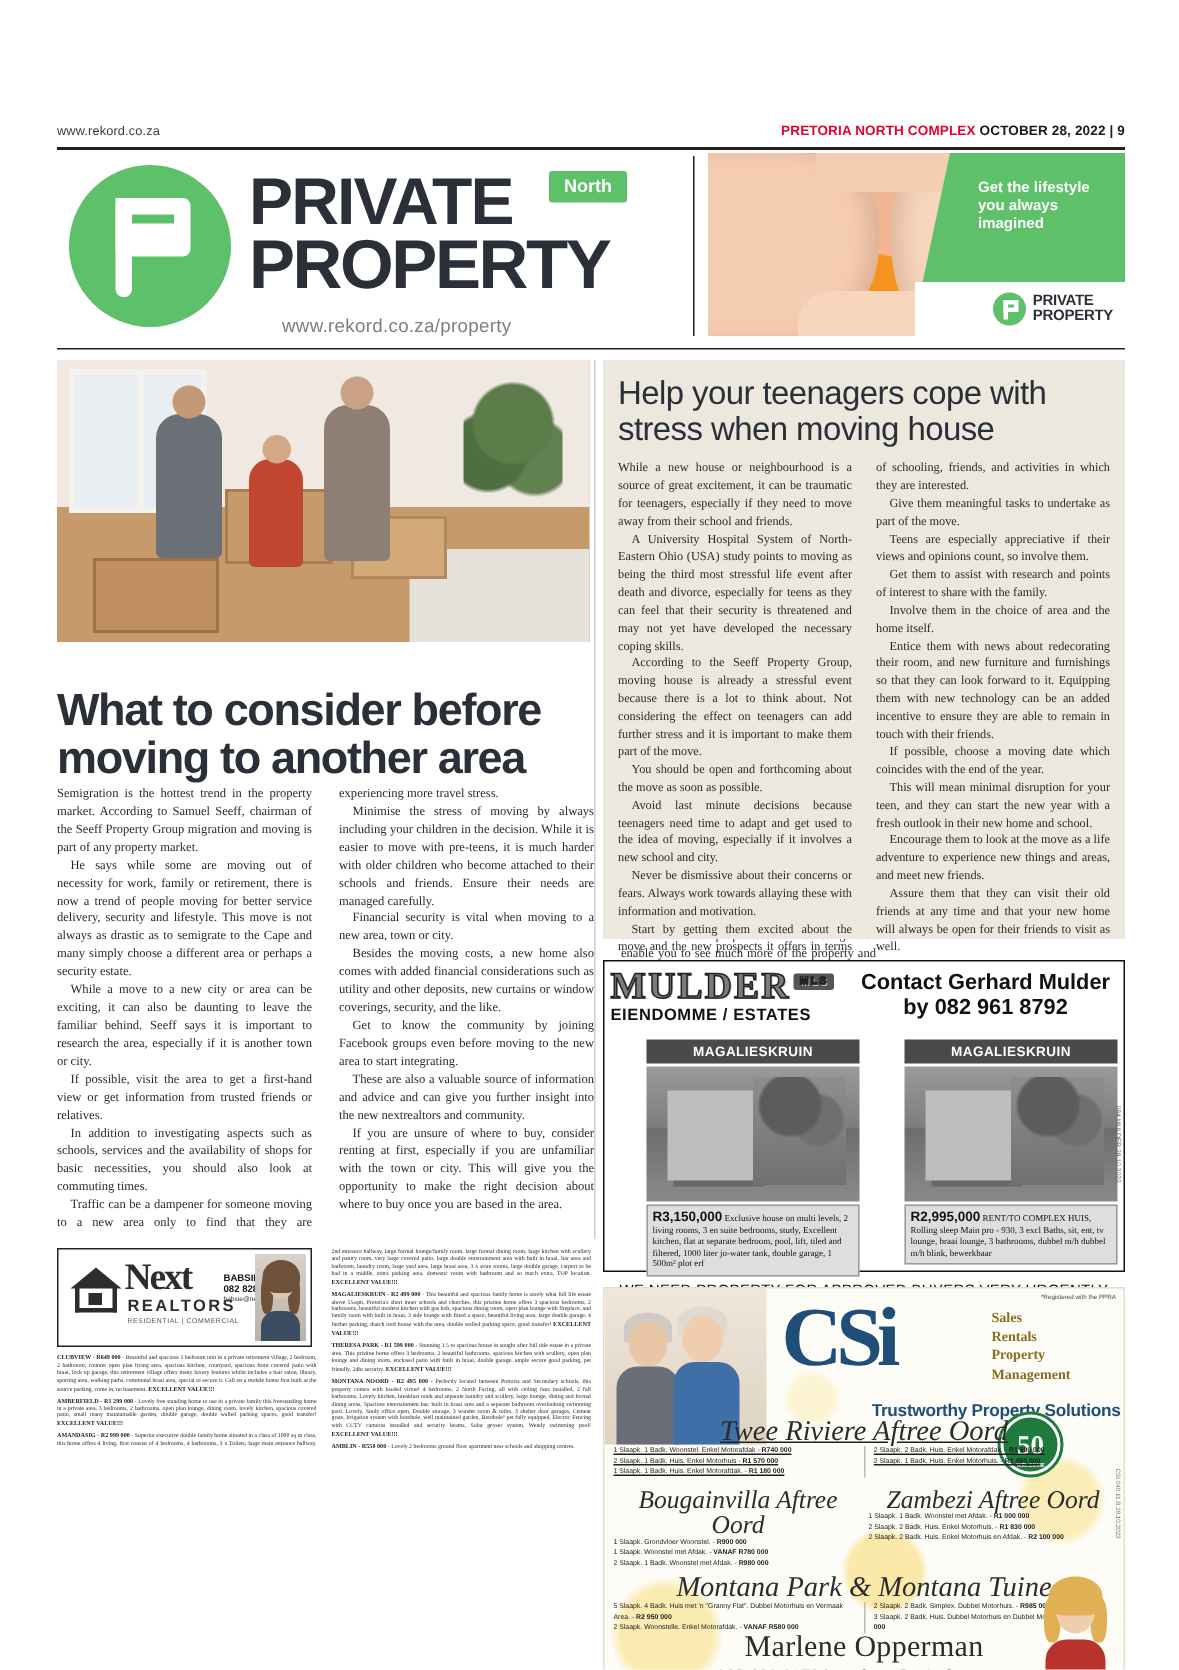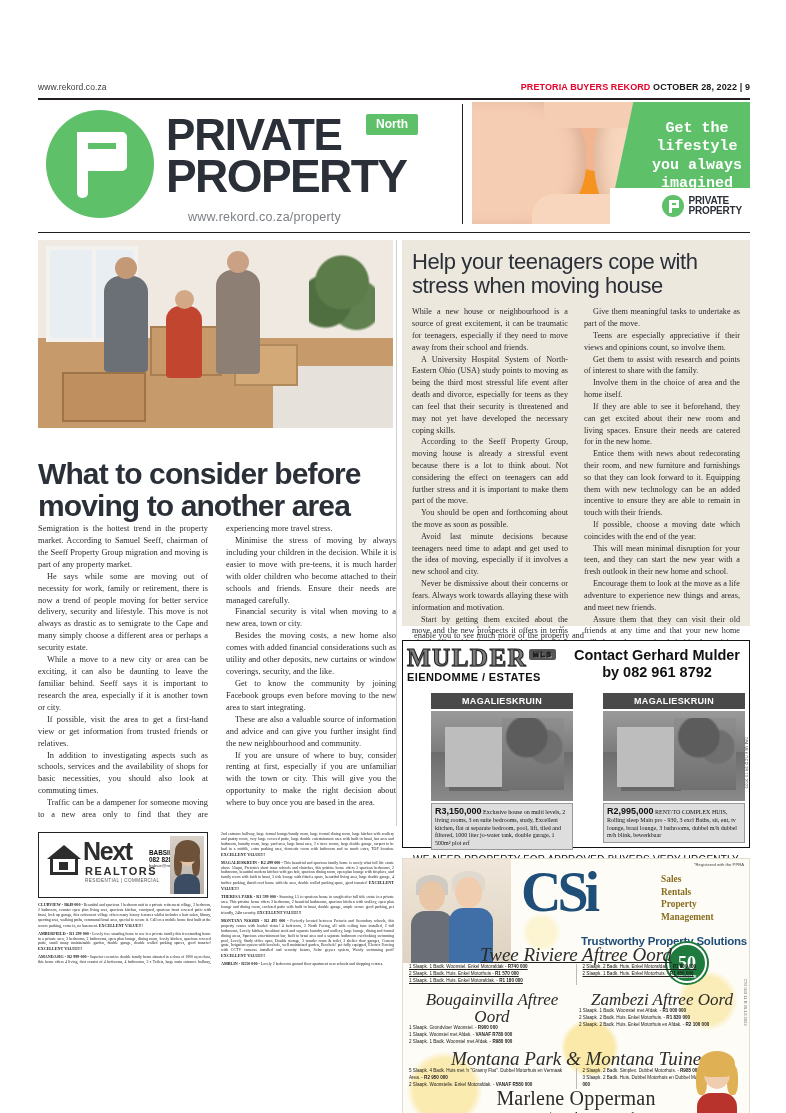--- a/index.html
+++ b/index.html
@@ -102,22 +102,22 @@
   .header-ad .green-panel {
     position:absolute; right:0; top:0; width:100px; height:88px;
     background:#5fc06a;
   }
   .header-ad .green-panel:after{
     content:""; position:absolute; left:-26px; top:0; width:40px; height:88px;
     background:#5fc06a; transform:skewX(-12deg);
   }
   .header-ad .ad-copy {
     position:absolute; right:8px; top:18px; width:90px; z-index:4;
-    font-family:Liberation Mono, monospace; font-size:15px; line-height:1.22;
-    color:#ffffff; text-align:center; font-weight:600;
+    font-family:Liberation Sans, sans-serif; font-size:10px; line-height:1.22;
+    color:#ffffff; text-align:left; font-weight:600;
   }
   .header-ad .ad-foot {
     position:absolute; right:0; bottom:0; width:140px; height:36px;
     background:#ffffff; display:flex; align-items:center; justify-content:flex-end;
     padding-right:8px; gap:5px;
   }
   .mini-logo { width:22px; height:22px; border-radius:50%; background:#5fc06a; position:relative; flex:none;}
   .mini-logo .mp { position:absolute; left:7px; top:5px; width:3px; height:13px; background:#fff; }
   .mini-logo .mf { position:absolute; left:7px; top:5px; width:10px; height:8px; border:3px solid #fff; }
   .ad-foot-text {
@@ -269,21 +269,21 @@
     border-left:17px solid transparent; border-right:17px solid transparent;
     border-bottom:14px solid #2d2d2d;
   }
   .next-house .body {
     position:absolute; left:3px; top:13px; width:28px; height:17px;
     border:3px solid #2d2d2d; border-top:none;
   }
   .next-house .win { position:absolute; left:12px; top:17px; width:9px; height:8px; background:#2d2d2d; }
   .next-word {
     position:absolute; left:44px; top:6px;
-    font-family:Liberation Sans, sans-serif; font-weight:bold;
+    font-family:Liberation Serif, serif; font-weight:bold;
     font-size:25px; letter-spacing:-1.4px; color:#2d2d2d; line-height:1;
   }
   .next-sub {
     position:absolute; left:46px; top:32px;
     font-family:"Liberation Sans", sans-serif; font-weight:bold;
     font-size:11px; letter-spacing:1.6px; color:#2d2d2d;
   }
   .next-sub2 {
     position:absolute; left:46px; top:45px;
     font-family:"Liberation Sans", sans-serif;
@@ -412,21 +412,21 @@
   .divider-col { position:absolute; left:396px; top:200px; width:1px; height:586px; background:#cfcfcf; }
 </style>
 </head>
 <body>
 
 <div class="page">
 
   <div class="topbar">
     <div class="site">www.rekord.co.za</div>
     <div class="edition">
-      <span class="red">PRETORIA BUYERS REKORD</span>
+      <span class="red">PRETORIA NORTH COMPLEX</span>
       <span>OCTOBER 28, 2022</span>
       <span>|</span>
       <span>9</span>
     </div>
   </div>
   <div class="rule-top"></div>
 
   <div class="masthead">
     <div class="pp-logo-circle">
       <div class="flagpole"></div>
@@ -482,41 +482,40 @@
       <p class="first">Semigration is the hottest trend in the property market. According to Samuel Seeff, chairman of the Seeff Property Group migration and moving is part of any property market.</p>
       <p>He says while some are moving out of necessity for work, family or retirement, there is now a trend of people moving for better service delivery, security and lifestyle. This move is not always as drastic as to semigrate to the Cape and many simply choose a different area or perhaps a security estate.</p>
       <p>While a move to a new city or area can be exciting, it can also be daunting to leave the familiar behind. Seeff says it is important to research the area, especially if it is another town or city.</p>
       <p>If possible, visit the area to get a first-hand view or get information from trusted friends or relatives.</p>
       <p>In addition to investigating aspects such as schools, services and the availability of shops for basic necessities, you should also look at commuting times.</p>
       <p>Traffic can be a dampener for someone moving to a new area only to find that they are experiencing more travel stress.</p>
       <p>Minimise the stress of moving by always including your children in the decision. While it is easier to move with pre-teens, it is much harder with older children who become attached to their schools and friends. Ensure their needs are managed carefully.</p>
       <p>Financial security is vital when moving to a new area, town or city.</p>
       <p>Besides the moving costs, a new home also comes with added financial considerations such as utility and other deposits, new curtains or window coverings, security, and the like.</p>
       <p>Get to know the community by joining Facebook groups even before moving to the new area to start integrating.</p>
-      <p>These are also a valuable source of information and advice and can give you further insight find the new neighbourhood and community.</p>
+      <p>These are also a valuable source of information and advice and can give you further insight into the new nextrealtors and community.</p>
       <p>If you are unsure of where to buy, consider renting at first, especially if you are unfamiliar with the town or city. This will give you the opportunity to make the right decision about where to buy once you are based in the area.</p>
       <p>In the event that you are unsure about how permanent your move will be, and you have an attachment to your house, you may want to retain it and rent it out for a while before making the final decision. You will, however, need to consider that there may be additional costs involved.</p>
       <p>Fortunately, these days the internet is a web of information which enables you to view areas and search online for properties. Online listings also enable you to see much more of the property and you can even use the pin location to view it in the street and neighbourhood.</p>
     </div>
 
   <div class="feature">
     <h2>Help your teenagers cope with stress when moving house</h2>
     <div class="feature-cols">
         <p class="first">While a new house or neighbourhood is a source of great excitement, it can be traumatic for teenagers, especially if they need to move away from their school and friends.</p>
         <p>A University Hospital System of North-Eastern Ohio (USA) study points to moving as being the third most stressful life event after death and divorce, especially for teens as they can feel that their security is threatened and may not yet have developed the necessary coping skills.</p>
         <p>According to the Seeff Property Group, moving house is already a stressful event because there is a lot to think about. Not considering the effect on teenagers can add further stress and it is important to make them part of the move.</p>
         <p>You should be open and forthcoming about the move as soon as possible.</p>
         <p>Avoid last minute decisions because teenagers need time to adapt and get used to the idea of moving, especially if it involves a new school and city.</p>
         <p>Never be dismissive about their concerns or fears. Always work towards allaying these with information and motivation.</p>
         <p>Start by getting them excited about the move and the new prospects it offers in terms of schooling, friends, and activities in which they are interested.</p>
         <p>Give them meaningful tasks to undertake as part of the move.</p>
         <p>Teens are especially appreciative if their views and opinions count, so involve them.</p>
         <p>Get them to assist with research and points of interest to share with the family.</p>
         <p>Involve them in the choice of area and the home itself.</p>
-        <p>If they are able to see it beforehand, they can get excited about their new room and living spaces. Ensure their needs are catered for in the new home.</p>
         <p>Entice them with news about redecorating their room, and new furniture and furnishings so that they can look forward to it. Equipping them with new technology can be an added incentive to ensure they are able to remain in touch with their friends.</p>
         <p>If possible, choose a moving date which coincides with the end of the year.</p>
         <p>This will mean minimal disruption for your teen, and they can start the new year with a fresh outlook in their new home and school.</p>
         <p>Encourage them to look at the move as a life adventure to experience new things and areas, and meet new friends.</p>
         <p>Assure them that they can visit their old friends at any time and that your new home will always be open for their friends to visit as well.</p>
       </div>
   </div>
 
   <div class="mulder">
     <div class="mulder-head">

